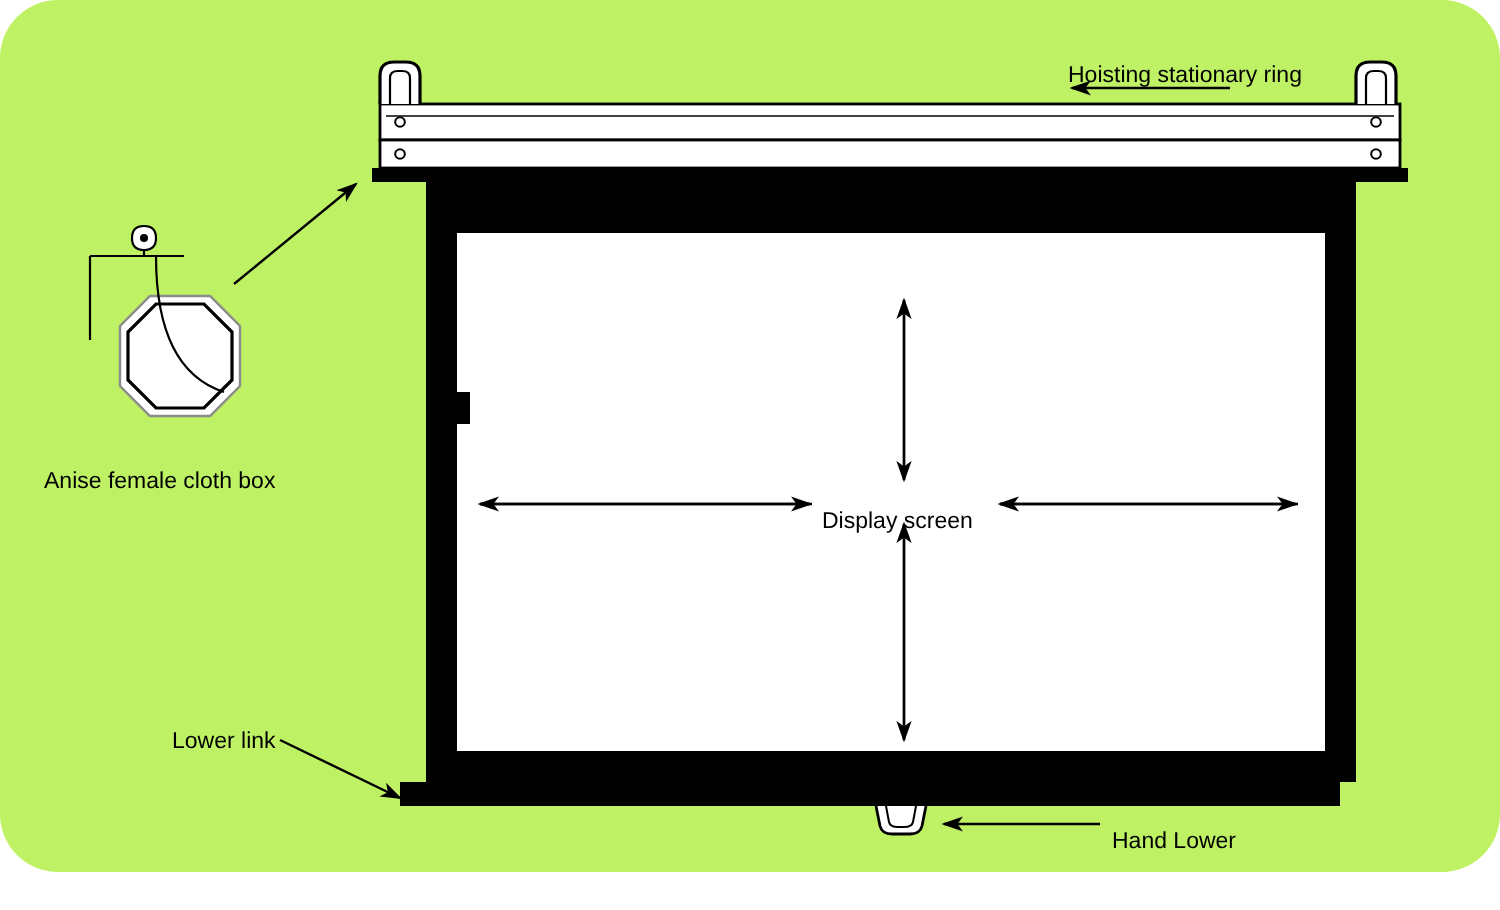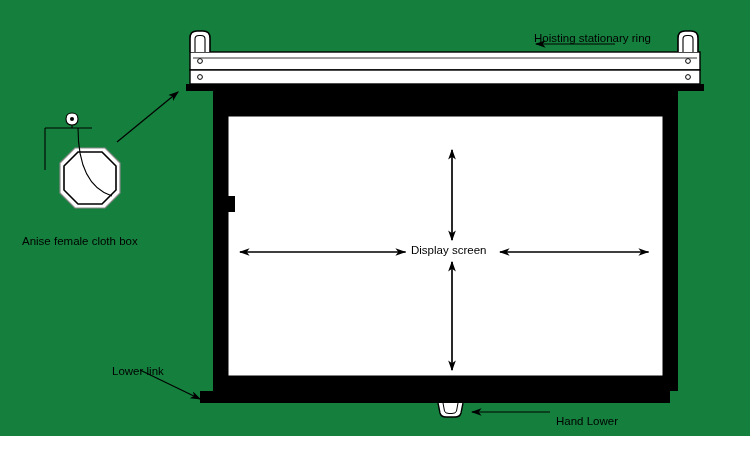--- a/index.html
+++ b/index.html
@@ -7,40 +7,41 @@
     padding: 0;
     background: #ffffff;
   }
   body {
     font-family: "Liberation Sans", sans-serif;
   }
   #stage {
     position: relative;
     width: 750px;
     height: 436px;
-    background: #15803d;
+    background: #bef264;
     overflow: hidden;
+    border-radius: 29px;
   }
   #stage svg {
     position: absolute;
     left: 0;
     top: 0;
   }
   .lbl {
     position: absolute;
     font-family: "Liberation Sans", sans-serif;
     font-size: 11.5px;
     color: #000000;
     white-space: nowrap;
     line-height: 1;
   }
   .lbl-hoist { left: 534px; top: 33px; }
   .lbl-box   { left: 22px;  top: 236px; }
-  .lbl-disp  { left: 411px; top: 245px; }
-  .lbl-lower { left: 86px;  top: 366px; margin-left: 26px; }
+  .lbl-disp  { left: 411px; top: 256px; }
+  .lbl-lower { left: 86px;  top: 366px; }
   .lbl-hand  { left: 556px; top: 416px; }
 </style>
 </head>
 <body>
 
 <div id="stage">
 
   <svg width="750" height="455" viewBox="0 0 750 455">
 
     <g>

